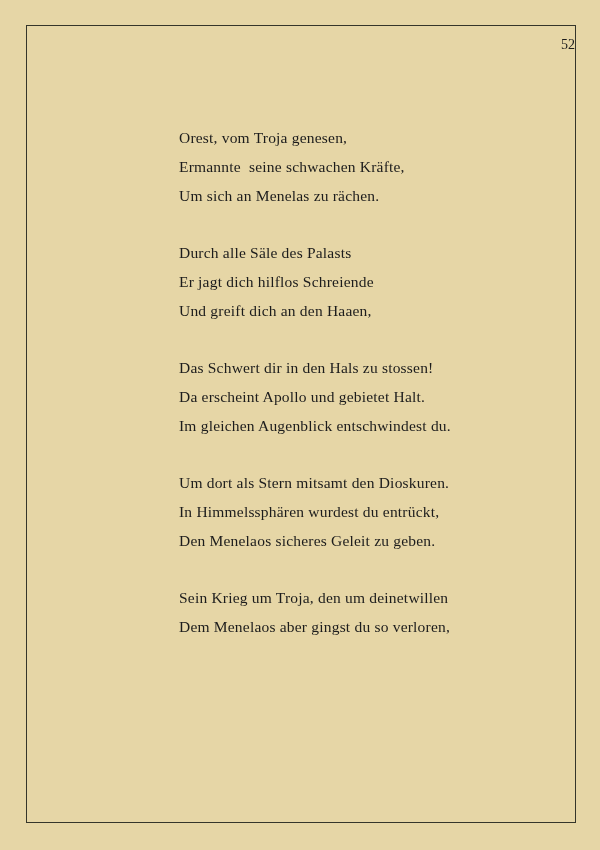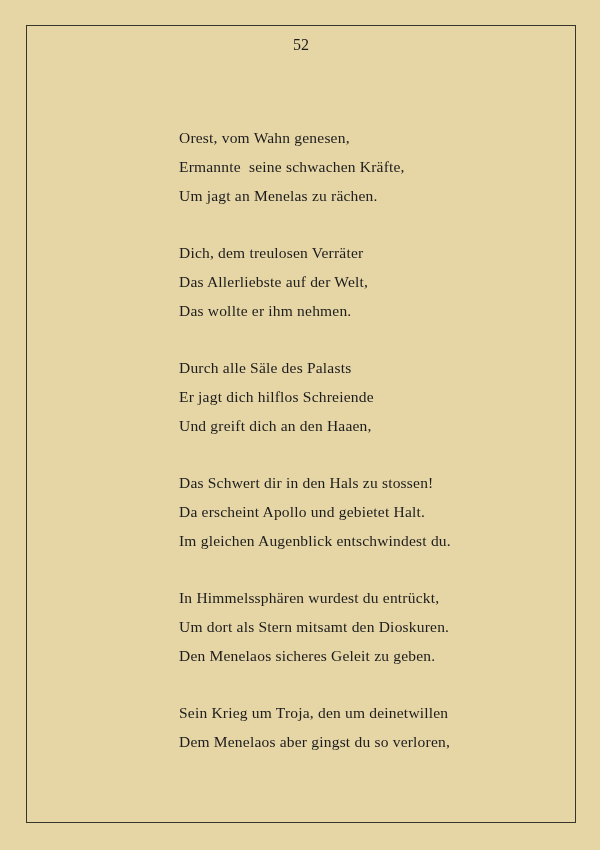--- a/index.html
+++ b/index.html
@@ -18,23 +18,23 @@
   .frame {
     position: absolute;
     left: 26px;
     top: 25px;
     width: 548px;
     height: 796px;
     border: 1px solid #35352a;
     box-sizing: content-box;
   }
   .page-number {
-    text-align: center;
+    text-align: right;
     margin-top: 9px;
-    font-size: 16px;
+    font-size: 14px;
     line-height: 20px;
   }
   .poem {
     margin-top: 68px;
     margin-left: 152px;
   }
   .stanza {
     margin: 0 0 28px 0;
   }
   .line {
@@ -46,42 +46,37 @@
   }
 </style>
 </head>
 <body>
 
 <div class="frame">
   <div class="page-number">52</div>
 
   <div class="poem">
     <div class="stanza">
-      <p class="line">Orest, vom Wahn genesen,</p>
+      <p class="line">Orest, vom Troja genesen,</p>
       <p class="line">Ermannte  seine schwachen Kräfte,</p>
-      <p class="line">Um jagt an Menelas zu rächen.</p>
-    </div>
-    <div class="stanza">
-      <p class="line">Dich, dem treulosen Verräter</p>
-      <p class="line">Das Allerliebste auf der Welt,</p>
-      <p class="line">Das wollte er ihm nehmen.</p>
+      <p class="line">Um sich an Menelas zu rächen.</p>
     </div>
     <div class="stanza">
       <p class="line">Durch alle Säle des Palasts</p>
       <p class="line">Er jagt dich hilflos Schreiende</p>
       <p class="line">Und greift dich an den Haaen,</p>
     </div>
     <div class="stanza">
       <p class="line">Das Schwert dir in den Hals zu stossen!</p>
       <p class="line">Da erscheint Apollo und gebietet Halt.</p>
       <p class="line">Im gleichen Augenblick entschwindest du.</p>
     </div>
     <div class="stanza">
+      <p class="line">Um dort als Stern mitsamt den Dioskuren.</p>
       <p class="line">In Himmelssphären wurdest du entrückt,</p>
-      <p class="line">Um dort als Stern mitsamt den Dioskuren.</p>
       <p class="line">Den Menelaos sicheres Geleit zu geben.</p>
     </div>
     <div class="stanza">
       <p class="line">Sein Krieg um Troja, den um deinetwillen</p>
       <p class="line">Dem Menelaos aber gingst du so verloren,</p>
     </div>
   </div>
 </div>
 
 </body></html>

